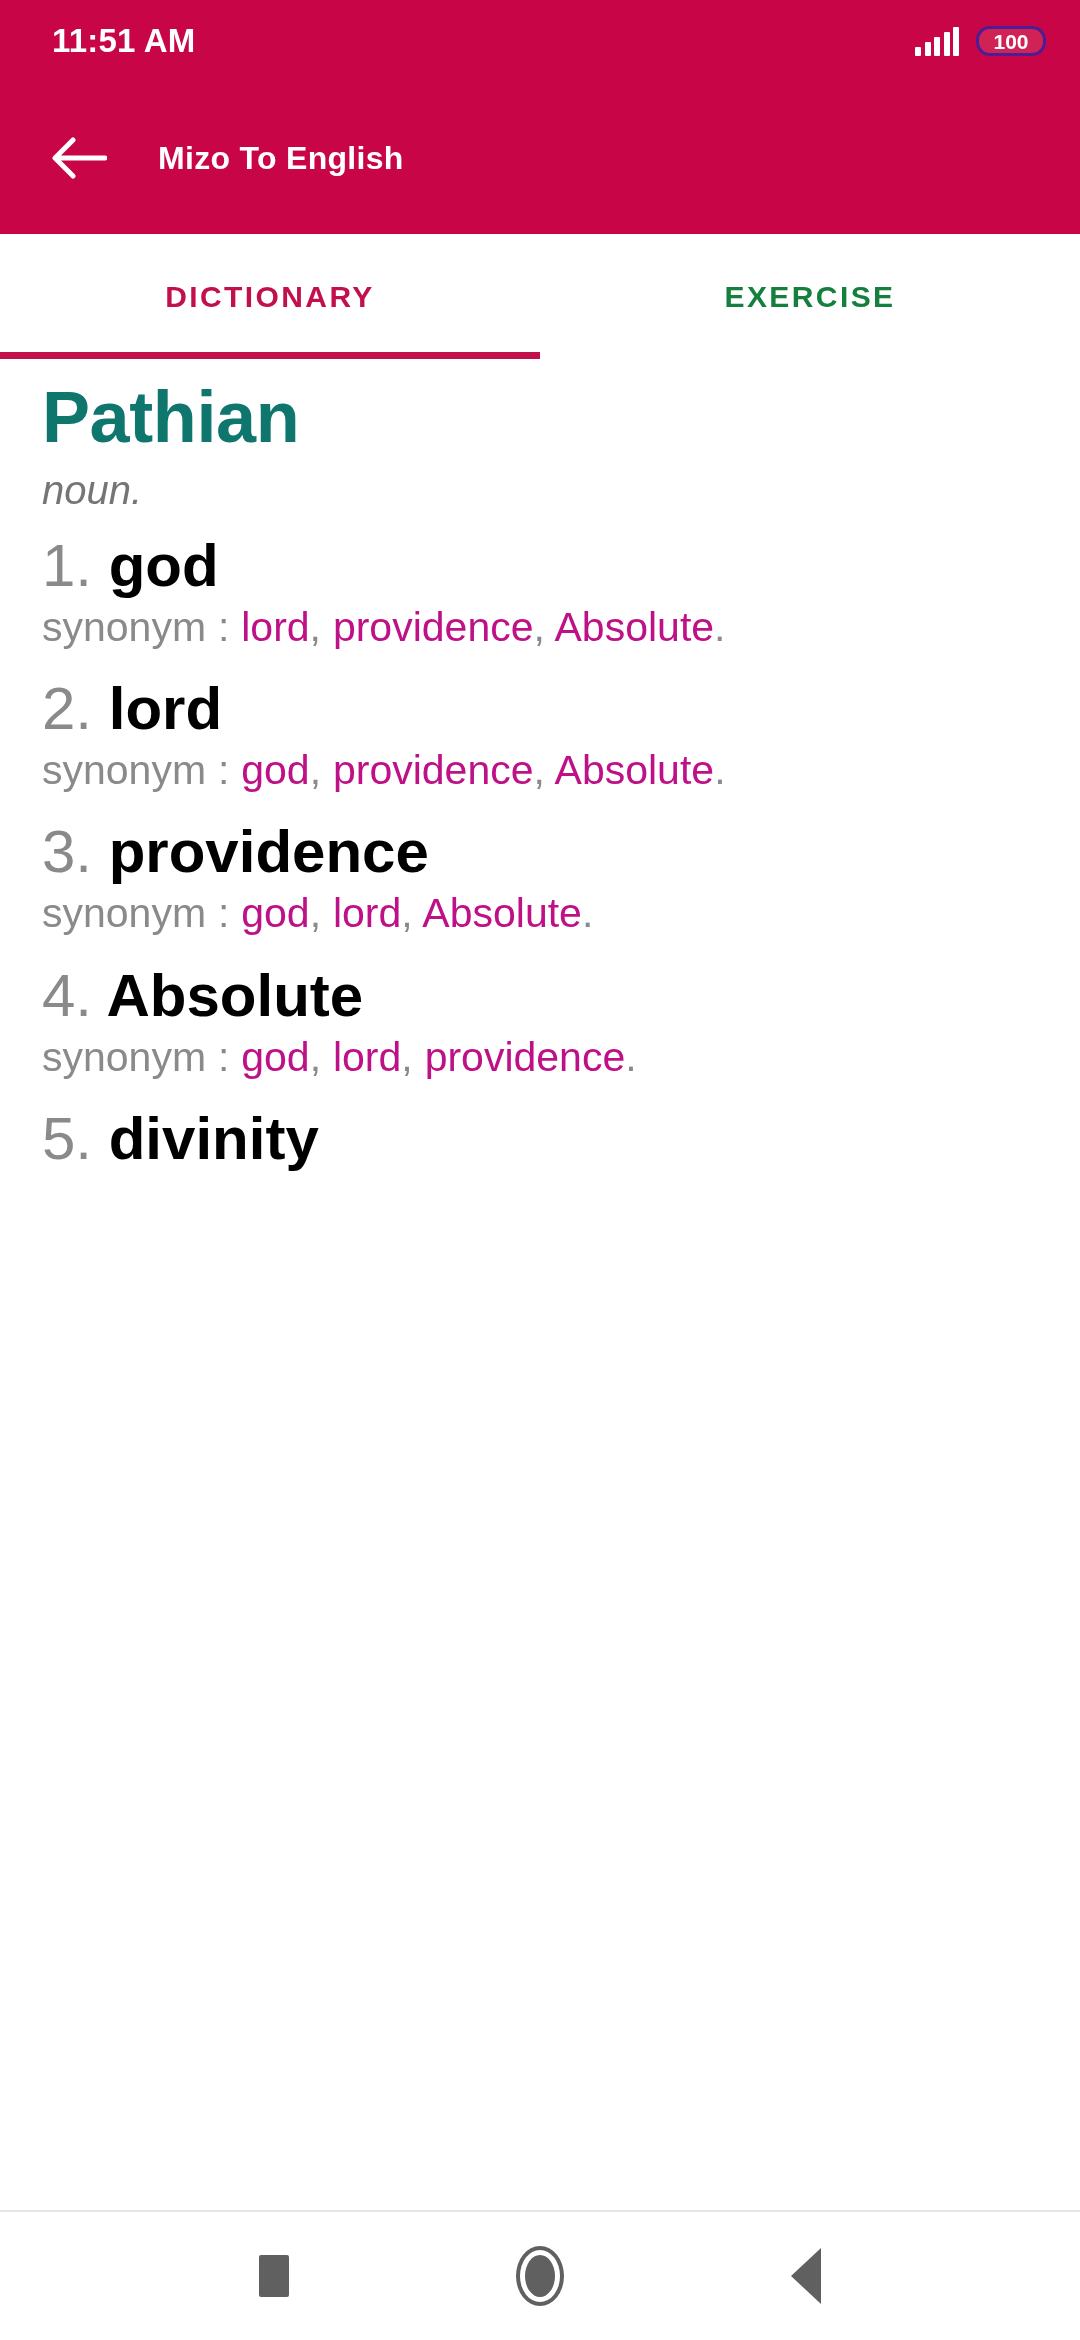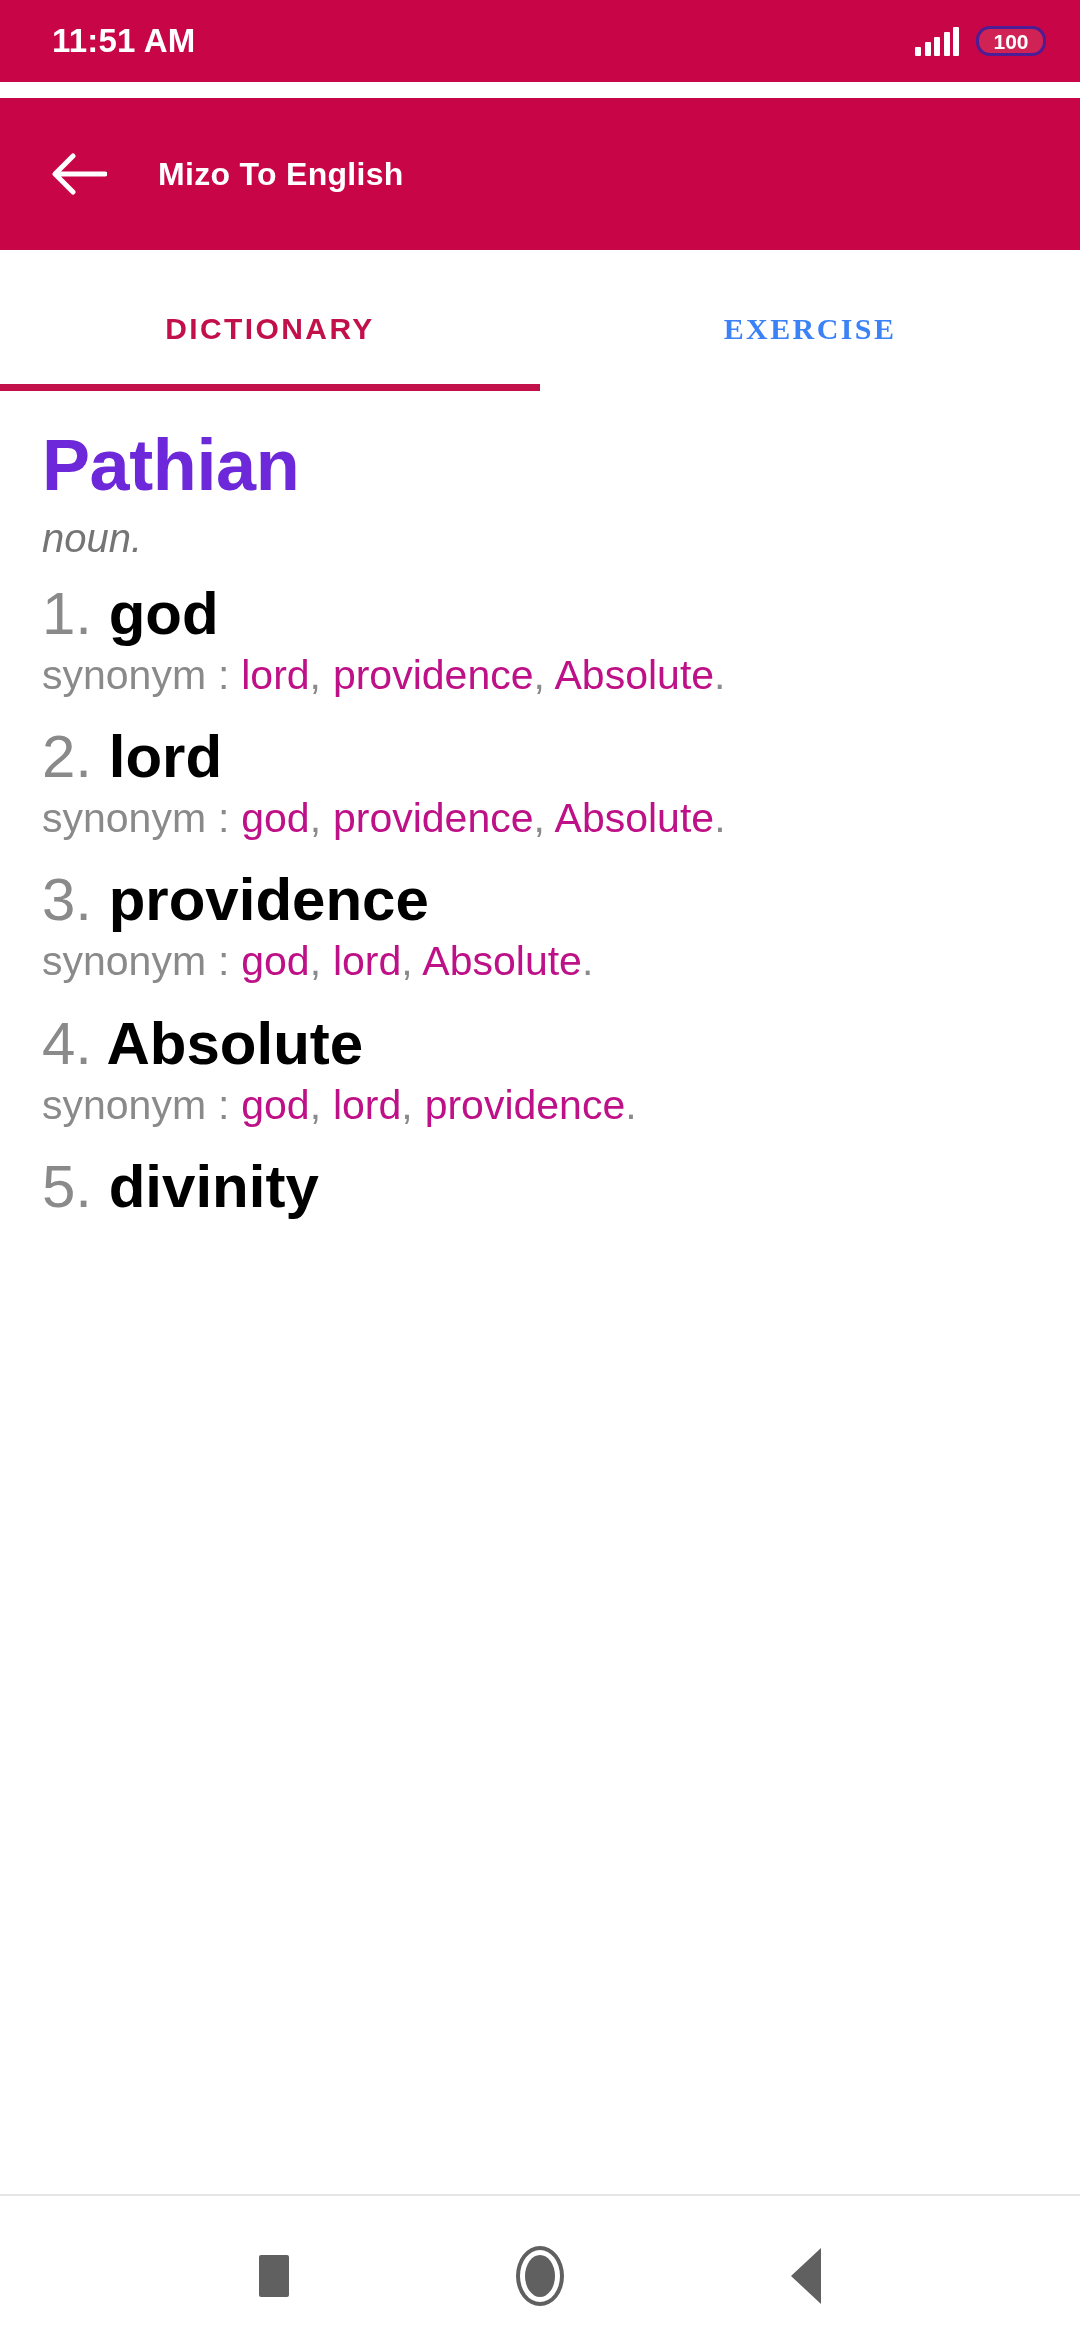--- a/index.html
+++ b/index.html
@@ -2,21 +2,21 @@
 <html><head>
 <meta charset="utf-8">
 <style>
   * { margin:0; padding:0; box-sizing:border-box; }
   html, body {
     width:1080px; height:2340px;
     background:#ffffff;
     font-family:"Liberation Sans", sans-serif;
     overflow:hidden;
   }
-  .screen { position:relative; width:1080px; height:2340px; display:flex; flex-direction:column; background:#fff;gap:16px; }
+  .screen { position:relative; width:1080px; height:2340px; display:flex; flex-direction:column; background:#fff; }
 
   
   .status-bar {
     height:82px; background:#C80546;
     display:flex; align-items:center; justify-content:space-between;
     padding:0 34px 0 52px; flex:0 0 auto;
   }
   .status-clock { color:#fff; font-size:33px; font-weight:700; letter-spacing:.2px; }
   .status-right { display:flex; align-items:center; gap:17px; }
   .signal-icon { display:flex; align-items:flex-end; gap:3.5px; height:30px; }
@@ -51,32 +51,32 @@
 
   
   .tab-bar {
     height:125px; background:#ffffff; display:flex; position:relative; flex:0 0 auto;
   }
   .tab {
     flex:1 1 50%; display:flex; align-items:center; justify-content:center;
     font-size:30px; font-weight:700; letter-spacing:2.4px;
   }
   .tab.active { color:#C2104B; }
-  .tab.inactive { color:#3b82f6;font-family:Liberation Serif, serif; }
+  .tab.inactive { color:#15803d; }
   .tab-indicator {
     position:absolute; left:0; bottom:0; width:50%; height:7px; background:#C2104B;
   }
 
   
   .content {
     flex:1 1 auto; background:#ffffff; overflow:hidden;
     padding:18px 36px 0 42px;
   }
   .headword {
-    color:#6d28d9; font-size:72px; font-weight:700;
+    color:#0f766e; font-size:72px; font-weight:700;
     line-height:1.12; letter-spacing:-.4px; margin-bottom:8px;
   }
   .pos {
     color:#757575; font-size:40px; font-style:italic; line-height:1.2;
     margin-bottom:14px;
   }
   .entry { margin-bottom:0; }
   .entry + .entry { margin-top:20px; }
   .entry-head {
     font-size:60px; line-height:1.27; white-space:nowrap;

